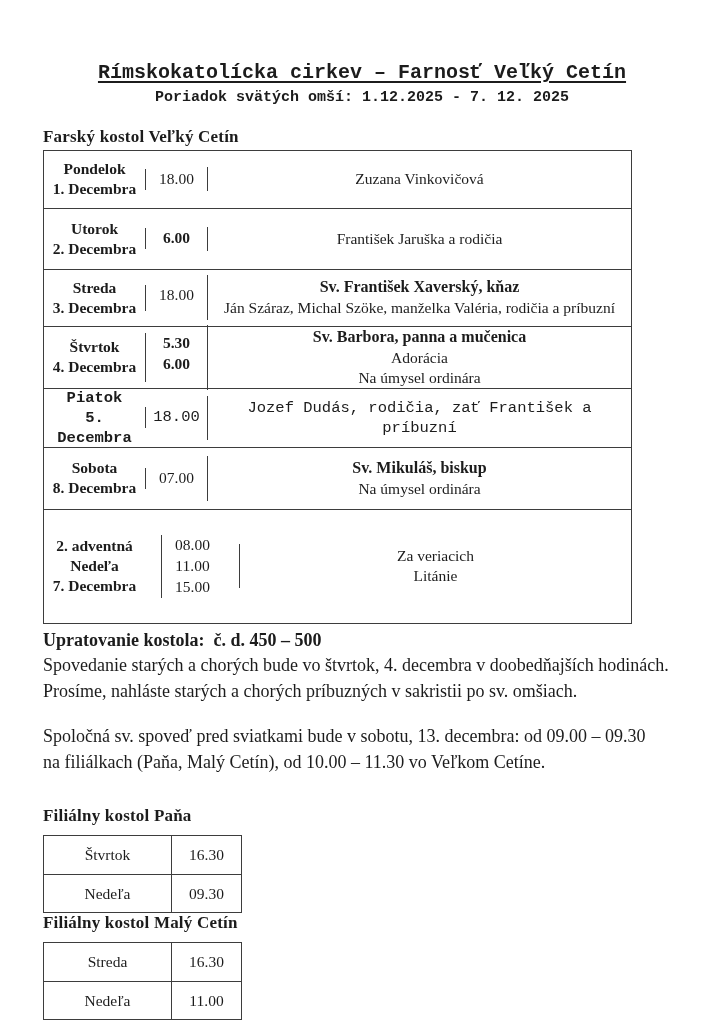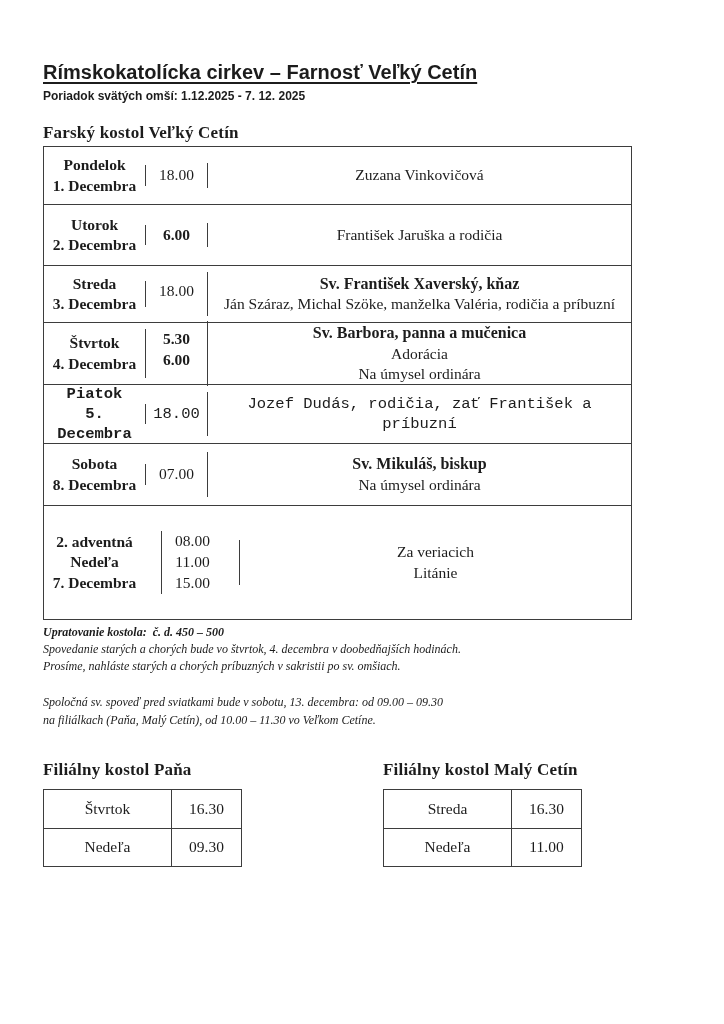--- a/index.html
+++ b/index.html
@@ -9,31 +9,31 @@
     width: 724px;
     height: 1024px;
     background: #ffffff;
     color: #1c1c1c;
     font-family: "Liberation Serif", serif;
     overflow: hidden;
   }
   .inner { padding: 60px 43px 0 43px; }
 
   
-  .doc-header { font-family: Liberation Sans, sans-serif; }
+  .doc-header { text-align: center; font-family: Liberation Mono, monospace; }
   .doc-title {
     display: inline-block;
     font-size: 20px;
     font-weight: bold;
     text-decoration: underline;
     text-underline-offset: 3px;
     line-height: 1.25;
   }
   .doc-subtitle {
-    font-size: 12px;
+    font-size: 15px;
     font-weight: bold;
     line-height: 1.25;
     margin-top: 4px;
   }
 
   
   .section-heading {
     font-size: 17px;
     font-weight: bold;
     margin-top: 19px;
@@ -80,26 +80,26 @@
     flex: 1;
     flex-direction: column;
     border-left: 1.5px solid #3d3d3d;
     padding: 2px 4px;
   }
   .feast { font-weight: bold; font-size: 16px; line-height: 1.3; white-space: pre-line; }
   .feast:empty { display: none; }
   .intent { font-size: 15.5px; line-height: 1.3; white-space: pre-line; }
 
   
-  .notes { margin-top: 4px; font-size: 12px; line-height: 1.43; font-style: italic; }
+  .notes { margin-top: 4px; font-size: 18px; line-height: 1.43; }
   .note-bold { font-weight: bold; white-space: pre-wrap; }
   .para2 { margin-top: 19px; }
 
   
-  .filial-section { display: flex; margin-top: 31px; }
+  .filial-section { display: flex; margin-top: 31px; flex-direction: column; }
   .filial-block.left { width: 340px; }
   .filial-heading {
     font-size: 17px;
     font-weight: bold;
     margin-bottom: 9px;
     letter-spacing: 0.2px;
   }
   .ftable { width: 199px; border: 1.5px solid #3d3d3d; }
   .frow { display: flex; height: 38px; }
   .frow + .frow { border-top: 1.5px solid #3d3d3d; }

